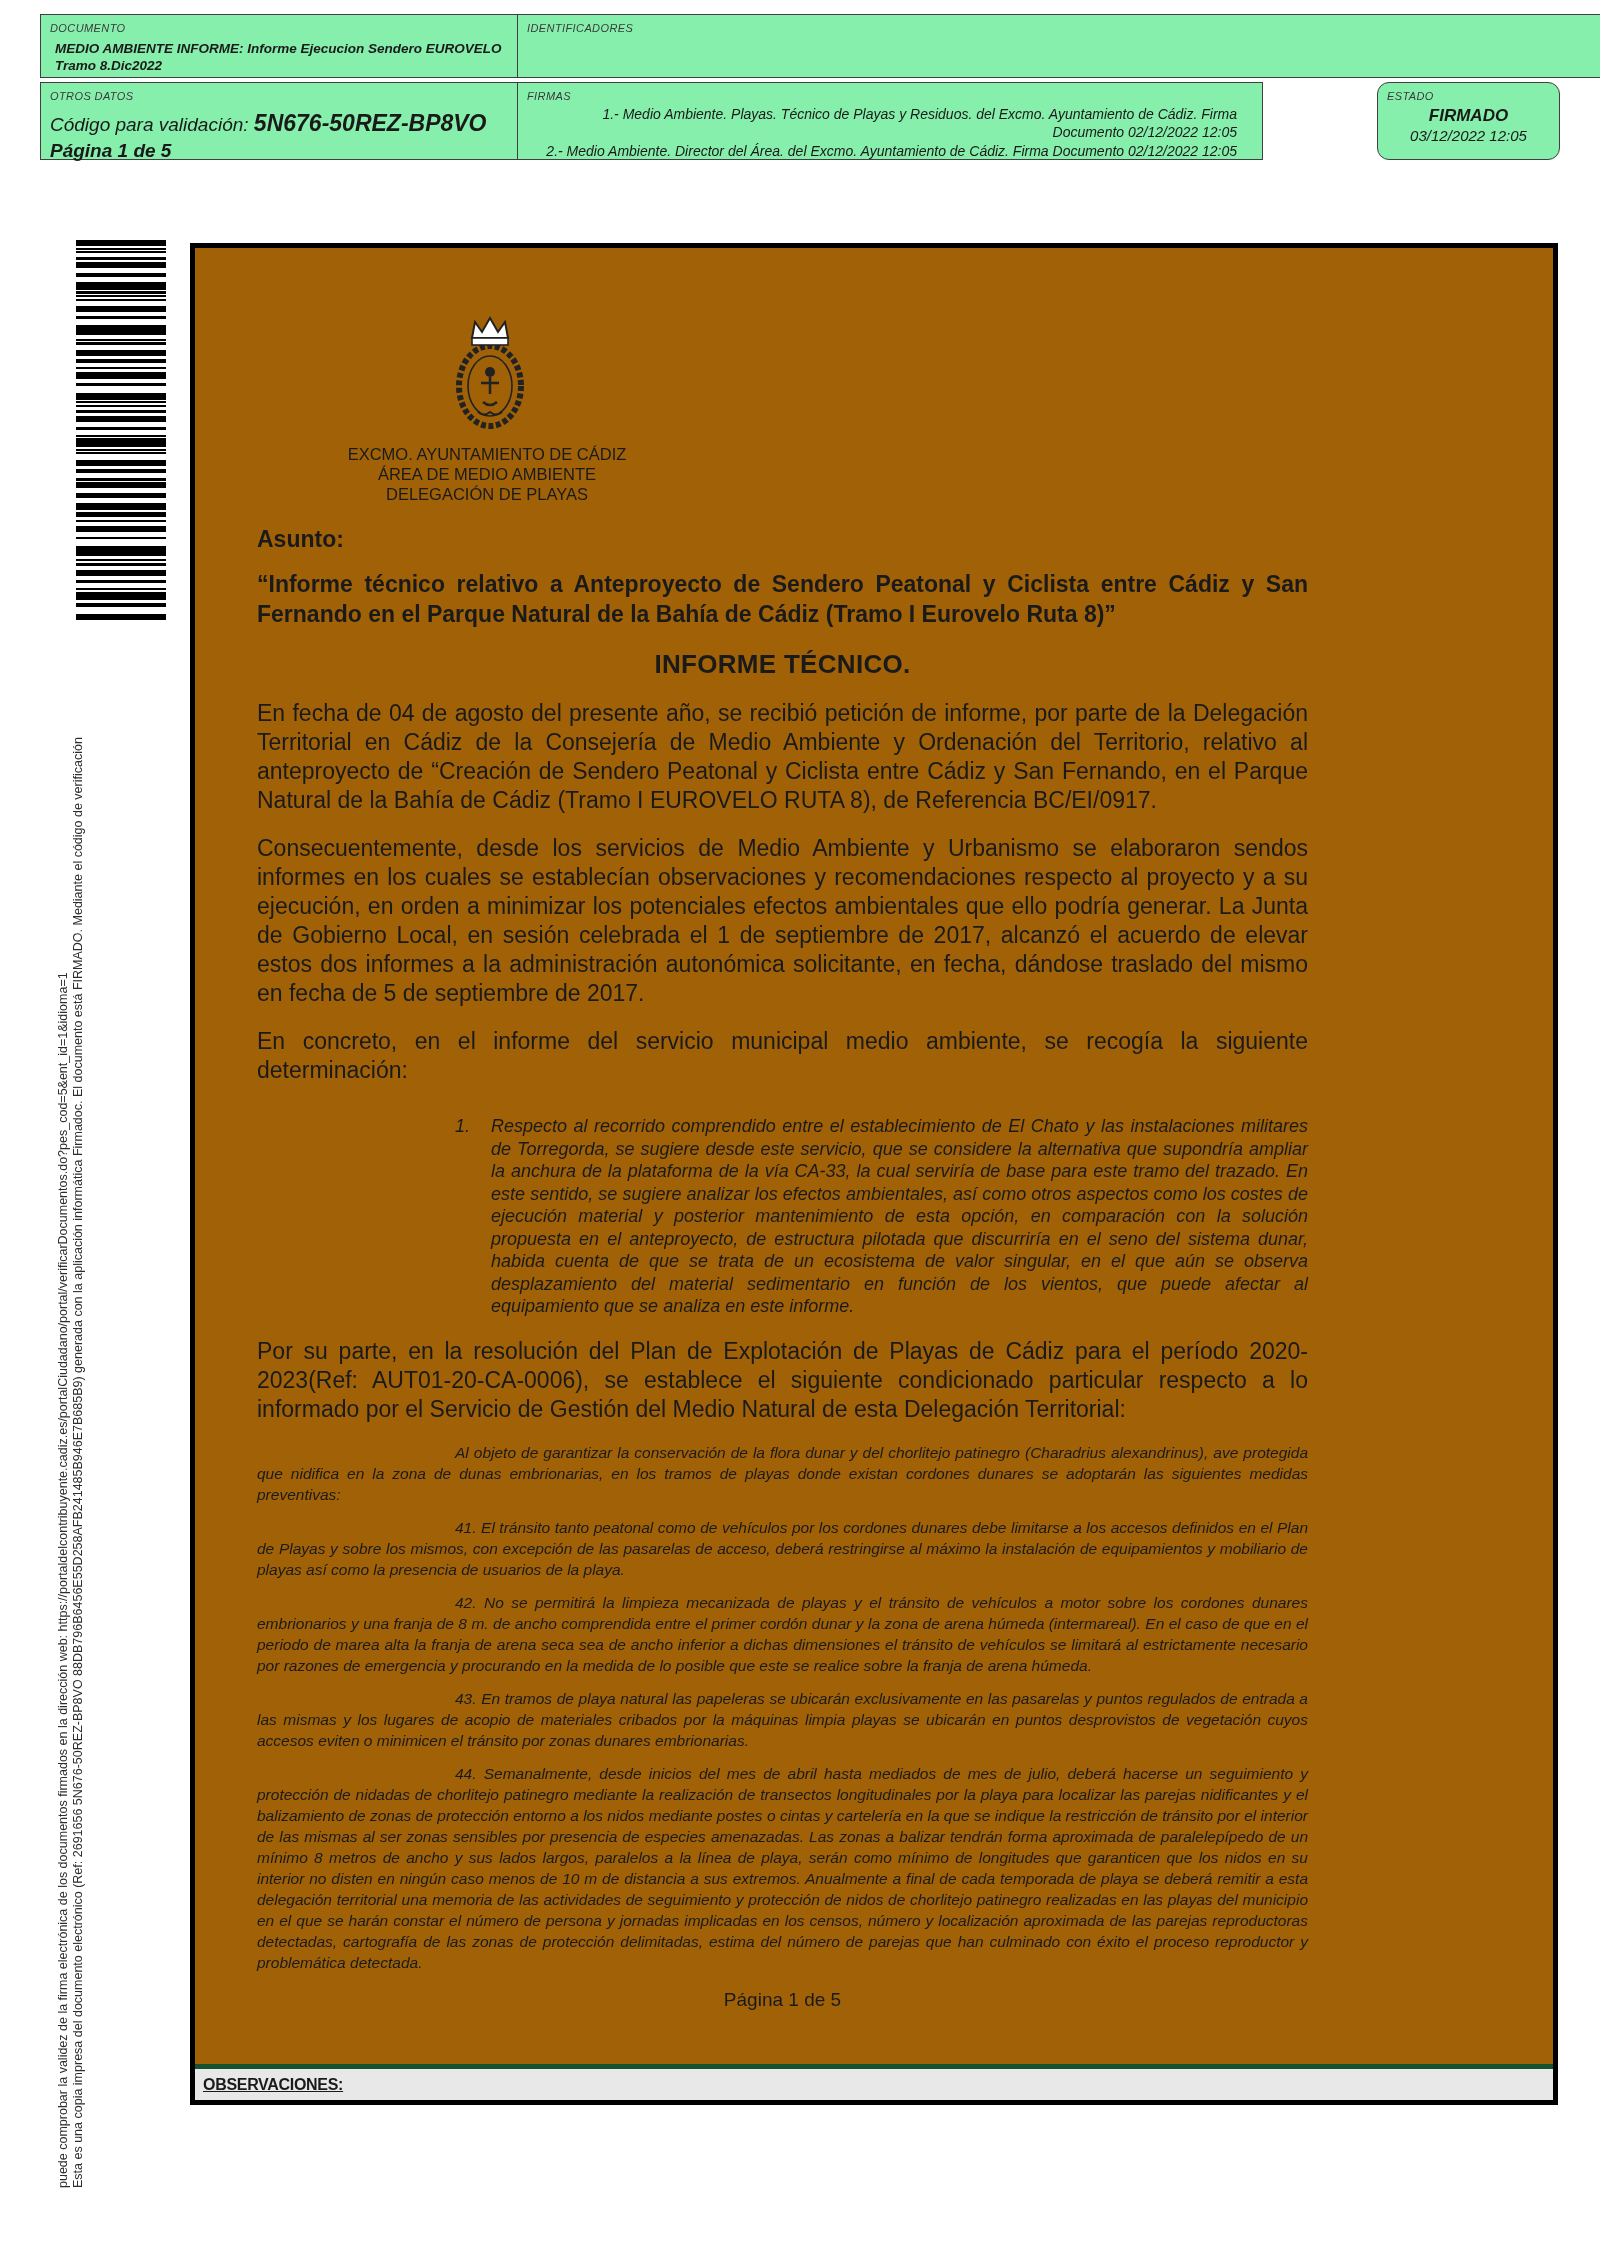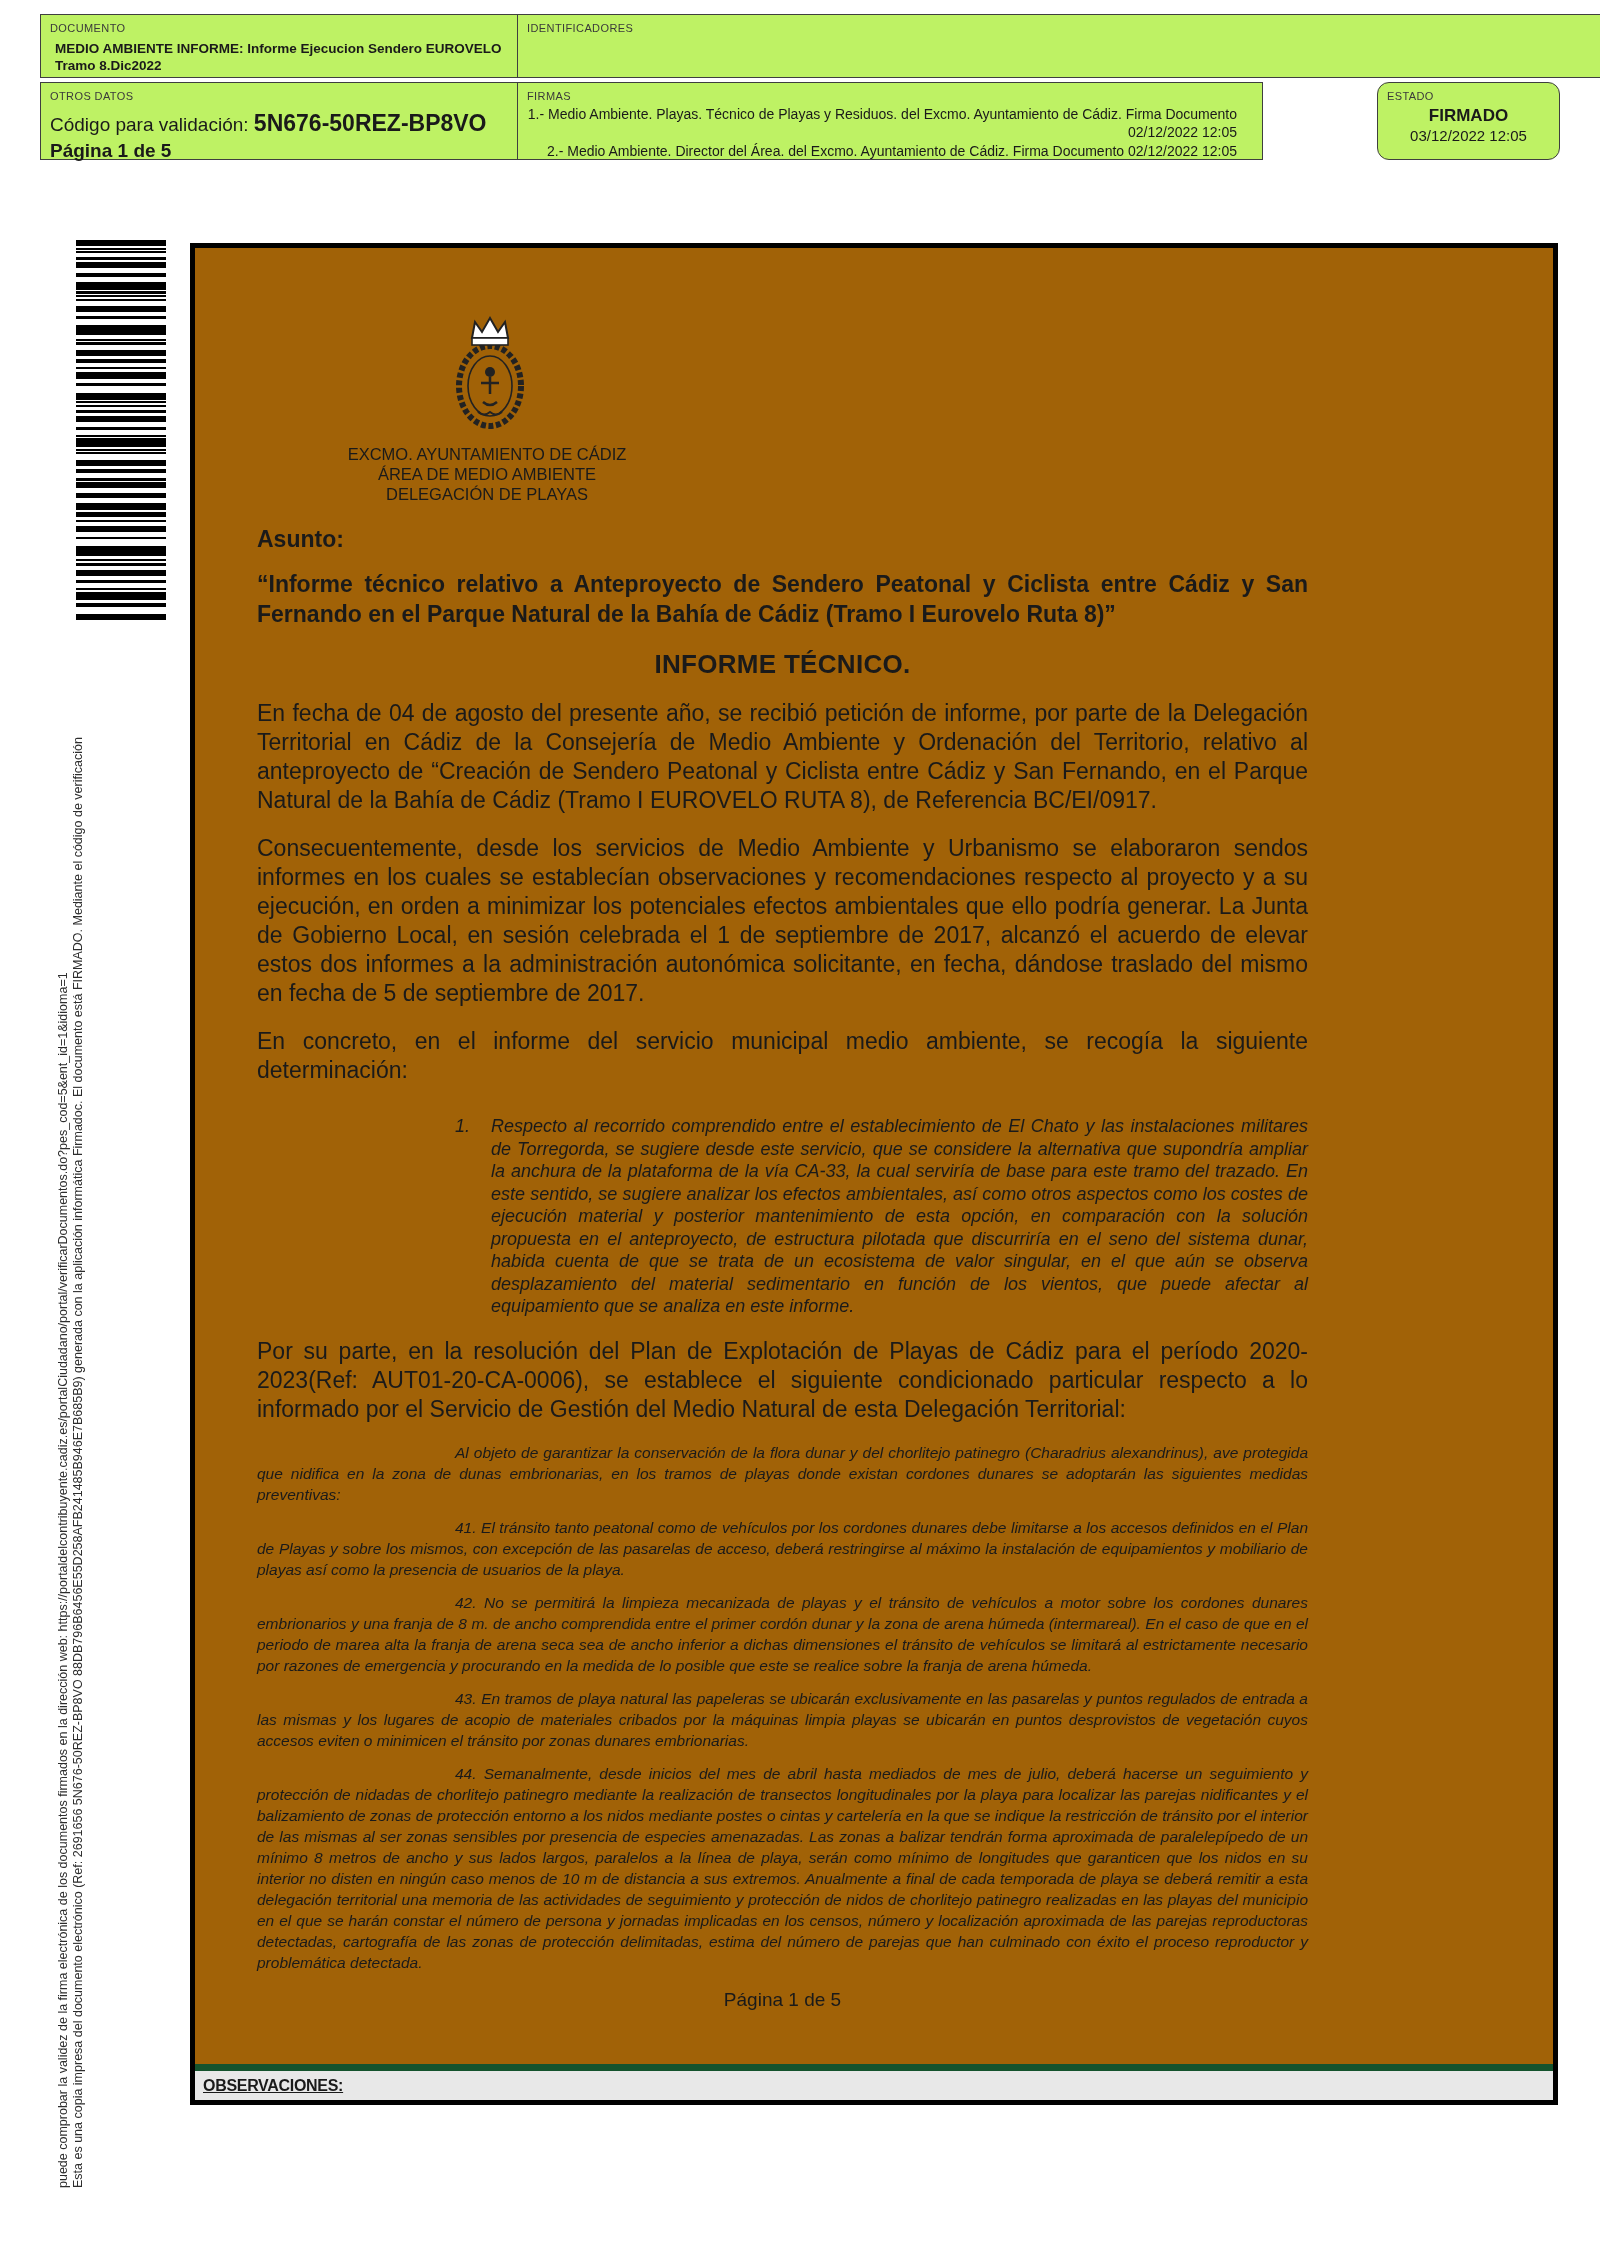--- a/index.html
+++ b/index.html
@@ -1,20 +1,20 @@
 <!DOCTYPE html>
 <html><head>
 <meta charset="utf-8">
 <style>
   * { margin:0; padding:0; box-sizing:border-box; }
   html,body { width:1600px; height:2261px; background:#ffffff; overflow:hidden;
               font-family:"Liberation Sans", sans-serif; color:#1a1a1a; position:relative; }
 
   
-  .hcell { position:absolute; border:1.5px solid #3f3f3f; background:#bef264; }
+  .hcell { position:absolute; border:1.5px solid #3f3f3f; background:#86efac;font-style:italic; }
   .hlabel { font-size:11px; color:#3a3a3a; letter-spacing:.4px; padding:7px 9px 0 9px; }
   .doc-value { font-size:13.5px; font-weight:bold; line-height:17px; padding:6px 10px 0 14px; }
   .codigo-line { font-size:19px; margin:8px 0 0 9px; }
   .codigo-line b { font-size:23px; }
   .pagina-line { font-size:19px; font-weight:bold; margin:3px 0 0 9px; }
   .firma-lines { font-size:14px; line-height:18px; margin:3px 0 0 9px; max-width:710px; }
   .firma-lines div { margin-bottom:1px;text-align:right; }
   .estado-value { font-size:17px; font-weight:bold; text-align:center; margin-top:4px; }
   .estado-fecha { font-size:15px; text-align:center; margin-top:1px; }
 
@@ -46,21 +46,21 @@
   .item1 .num { width:36px; flex:none; }
   .item1 .txt { flex:1; text-align:justify; }
 
   .small-it { margin-top:12px; font-style:italic; font-size:15.5px; line-height:21px;
               text-align:justify; text-indent:198px; }
   .small-it.first { margin-top:18px; }
 
   .page-footer { margin-top:16px; font-size:19px; text-align:center; }
 
   .obs-bar { position:absolute; left:0; right:0; bottom:0; height:36px;
-             border-top:7px solid #14532d; background:#e8e8e8;
+             border-top:5px solid #14532d; background:#e8e8e8;
              display:flex; align-items:center; }
   .obs-bar span { font-size:16px; font-weight:bold; text-decoration:underline;
                   padding-left:8px; letter-spacing:-0.3px; }
 </style>
 </head>
 <body>
 
 <div class="hcell" style="left:40px; top:14px; width:478px; height:64px;">
   <div class="hlabel">DOCUMENTO</div>
   <div class="doc-value">MEDIO AMBIENTE INFORME: Informe Ejecucion Sendero EUROVELO Tramo 8.Dic2022</div>

